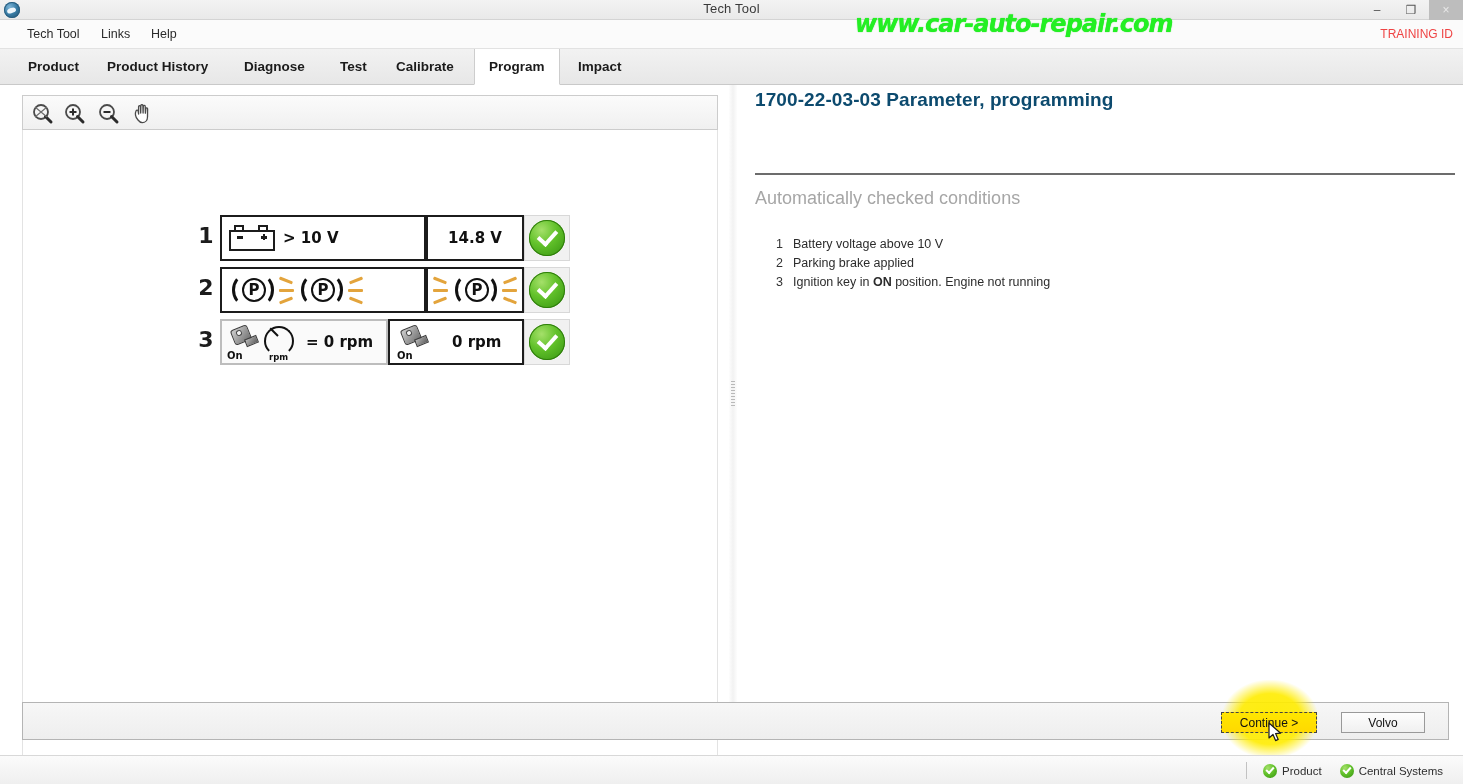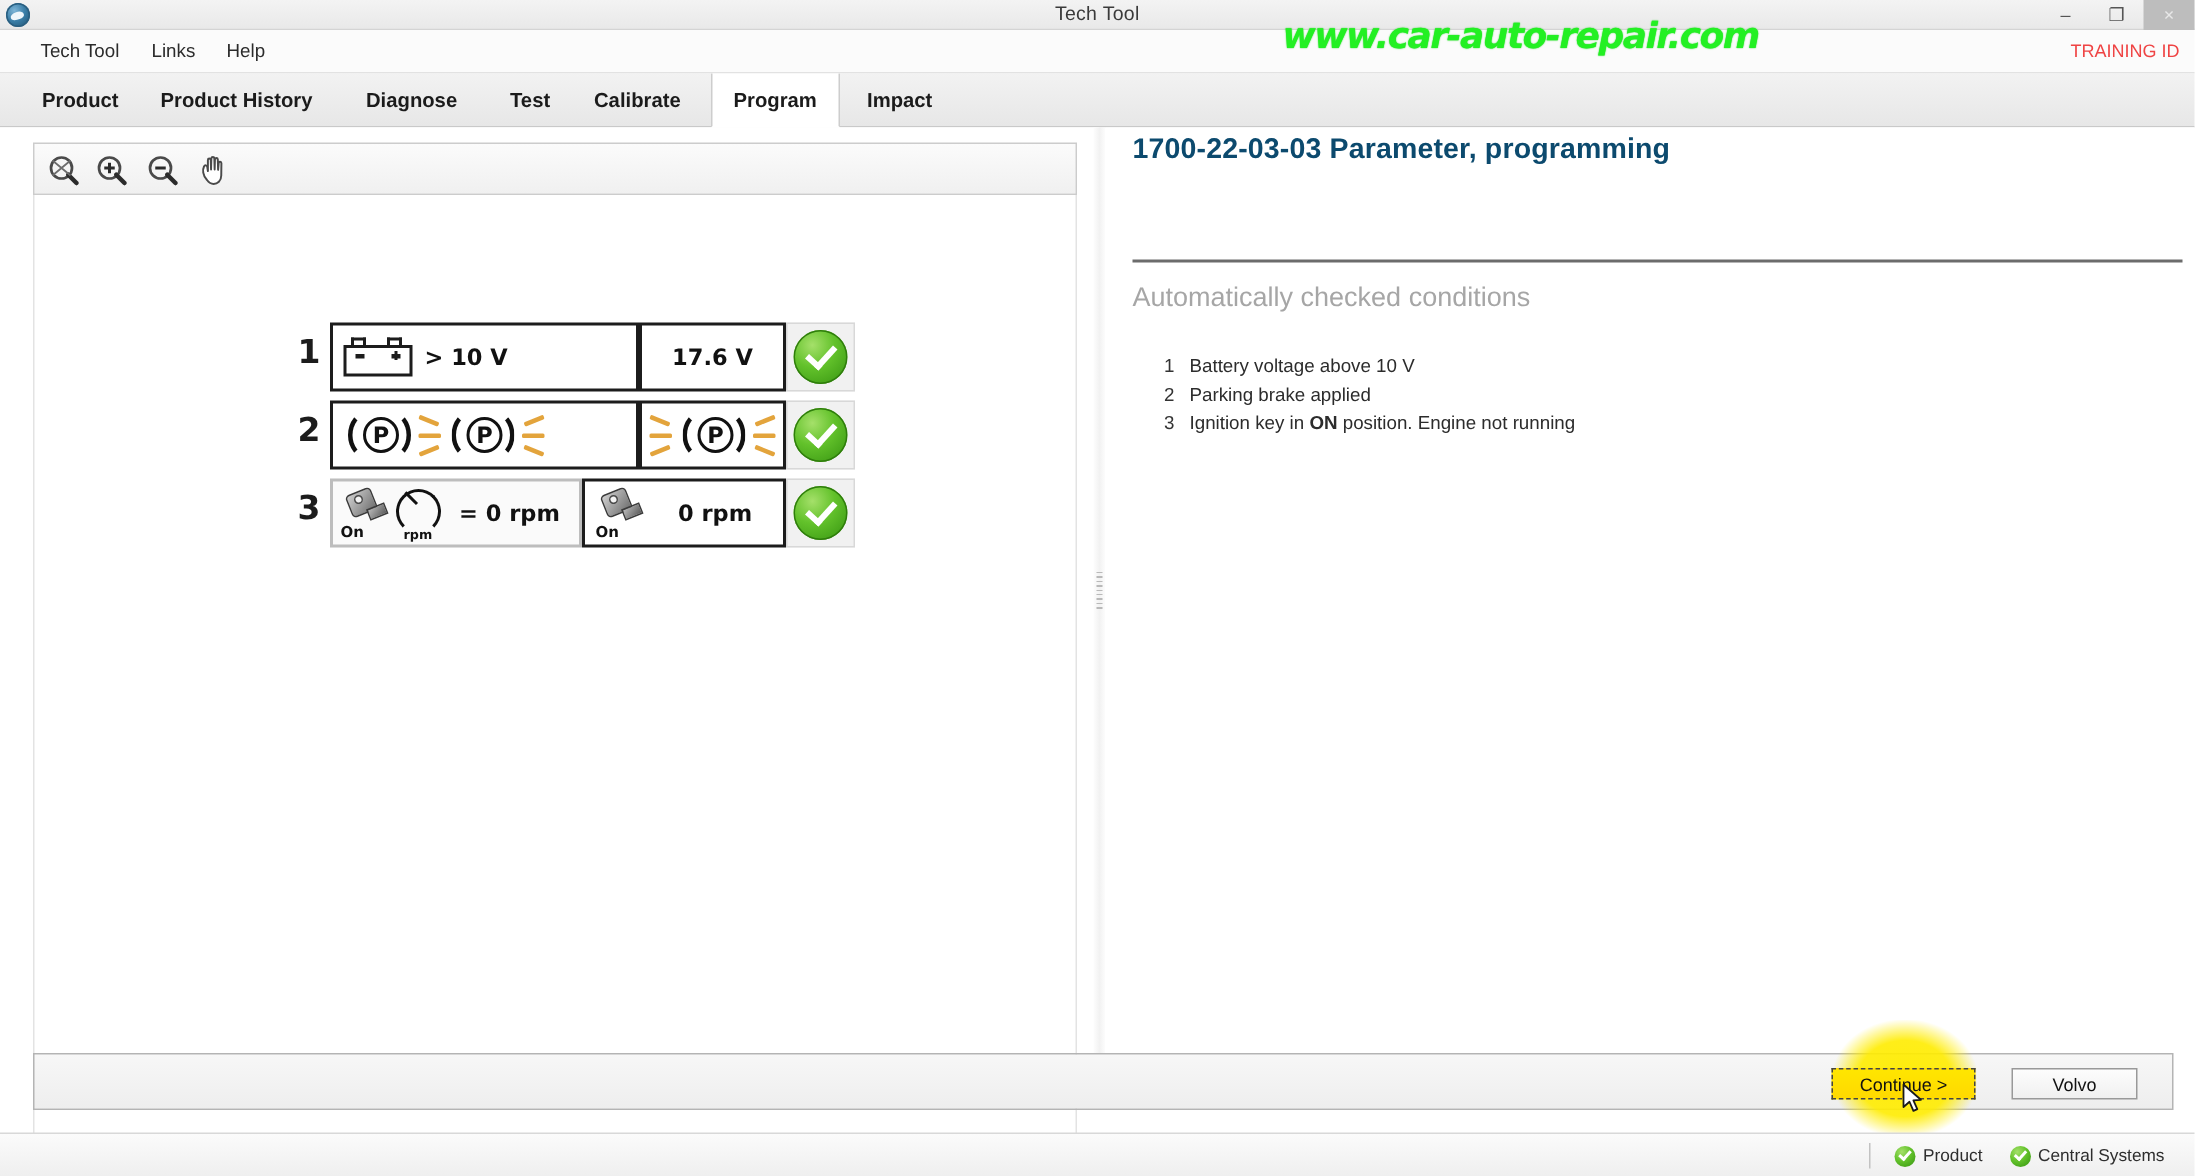--- a/index.html
+++ b/index.html
@@ -350,21 +350,21 @@
             <div class="ico-battery">
               <div class="t1"></div>
                 <div class="t2"></div>
                 <div class="body"></div>
               <div class="m"></div>
                 <div class="p1"></div>
                 <div class="p2"></div>
             </div>
             <div class="cond-label">&gt; 10 V</div>
           </div>
-          <div class="cond-val" style="left:231px; width:98px">17.6 V</div>
+          <div class="cond-val" style="left:231px; width:98px">14.8 V</div>
           <div class="cond-ok" style="left:329px">
             <div class="ok-badge"></div>
           </div>
         </div>
 
         <div class="cond-row">
           <div class="cond-num">2</div>
           <div class="cond-left" style="width:206px; padding-left:4px">
             <div class="ico-pbrake">
               <div class="arcL"></div>

